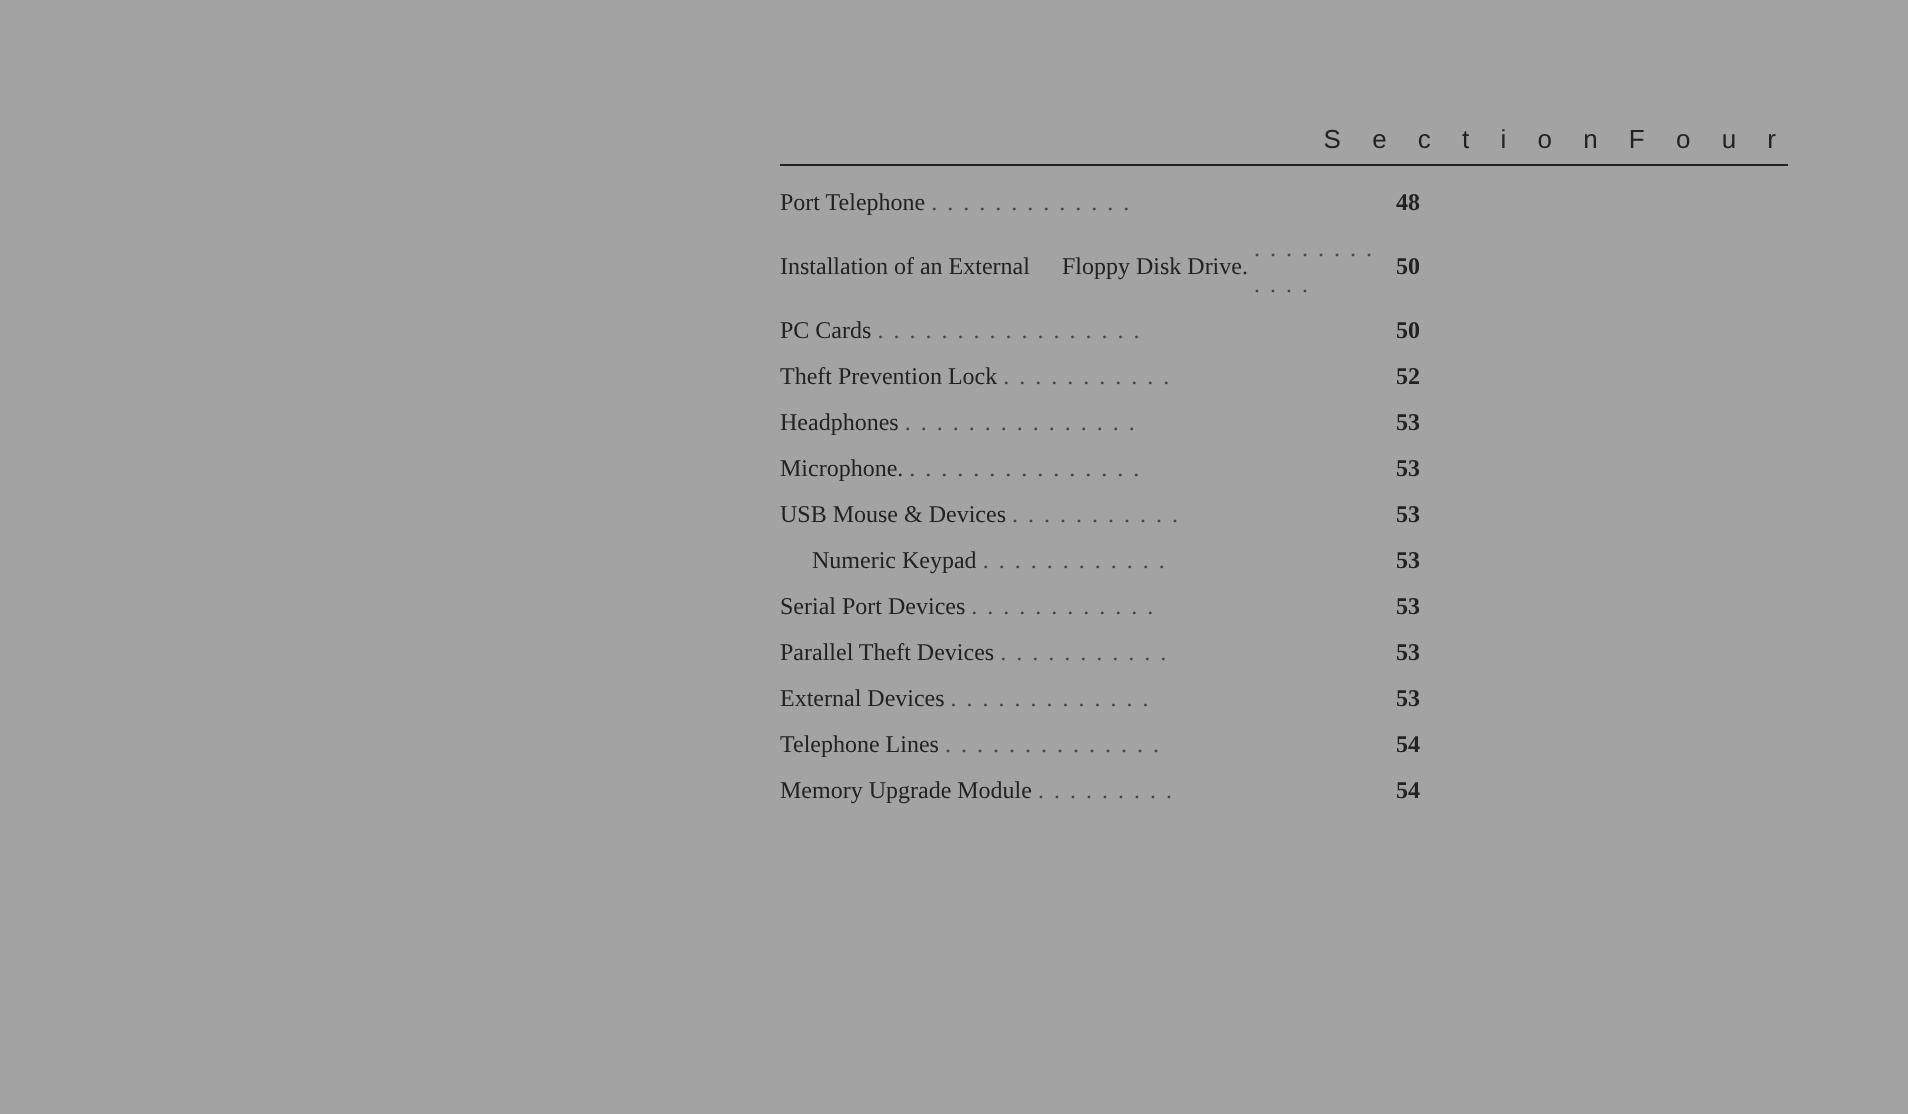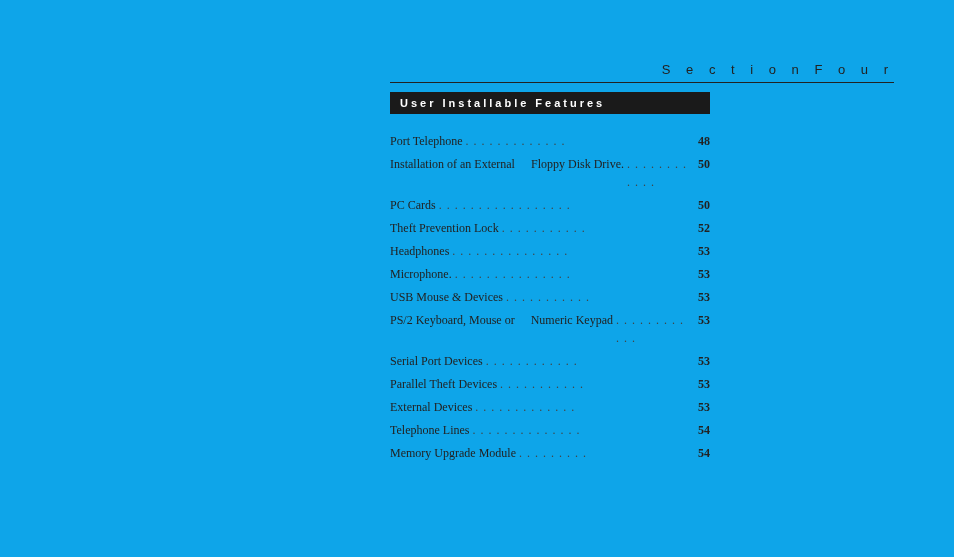--- a/index.html
+++ b/index.html
@@ -12,21 +12,21 @@
       width: 954px;
       height: 557px;
       background: #ffffff;
       font-family: 'Times New Roman', Times, serif;
       overflow: hidden;
     }
 
     .page {
       width: 954px;
       height: 557px;
-      background: #0ea5e9;
+      background: #a3a3a3;
       position: relative;
     }
 
     .section-header {
       position: absolute;
       top: 62px;
       right: 60px;
       font-family: Arial, Helvetica, sans-serif;
       font-size: 13px;
       letter-spacing: 6px;
@@ -77,21 +77,21 @@
       line-height: 1.5;
     }
 
     .toc-item.multiline {
       margin-bottom: 5px;
     }
 
     .toc-item.multiline .toc-label-line2 {
       padding-left: 16px;
       display: flex;
-      align-items: flex-start;
+      align-items: center;
       width: 100%;
     }
 
     .toc-label {
       white-space: nowrap;
       font-size: 12px;
     }
 
     .toc-dots {
       flex: 1;
@@ -114,21 +114,20 @@
 <body>
 
 <div class="page">
 
   <div class="section-header">S e c t i o n   F o u r</div>
 
   <div class="header-line"></div>
 
   <div class="content-area">
 
-    <div class="title-bar">User Installable Features</div>
 
     <ul class="toc-list">
     <li class="toc-item">
           <span class="toc-label">Port Telephone</span>
           <span class="toc-dots">. . . . . . . . . . . . .</span>
           <span class="toc-page">48</span>
         </li>
         <li class="toc-item multiline">
           <div class="toc-label">Installation of an External</div>
           <div class="toc-label-line2">
@@ -156,21 +155,20 @@
           <span class="toc-label">Microphone.</span>
           <span class="toc-dots">. . . . . . . . . . . . . . .</span>
           <span class="toc-page">53</span>
         </li>
         <li class="toc-item">
           <span class="toc-label">USB Mouse &amp; Devices</span>
           <span class="toc-dots">. . . . . . . . . . .</span>
           <span class="toc-page">53</span>
         </li>
         <li class="toc-item multiline">
-          <div class="toc-label">PS/2 Keyboard, Mouse or</div>
           <div class="toc-label-line2">
             <span class="toc-label">Numeric Keypad</span>
             <span class="toc-dots">. . . . . . . . . . . .</span>
             <span class="toc-page">53</span>
           </div>
         </li>
         <li class="toc-item">
           <span class="toc-label">Serial Port Devices</span>
           <span class="toc-dots">. . . . . . . . . . . .</span>
           <span class="toc-page">53</span>

